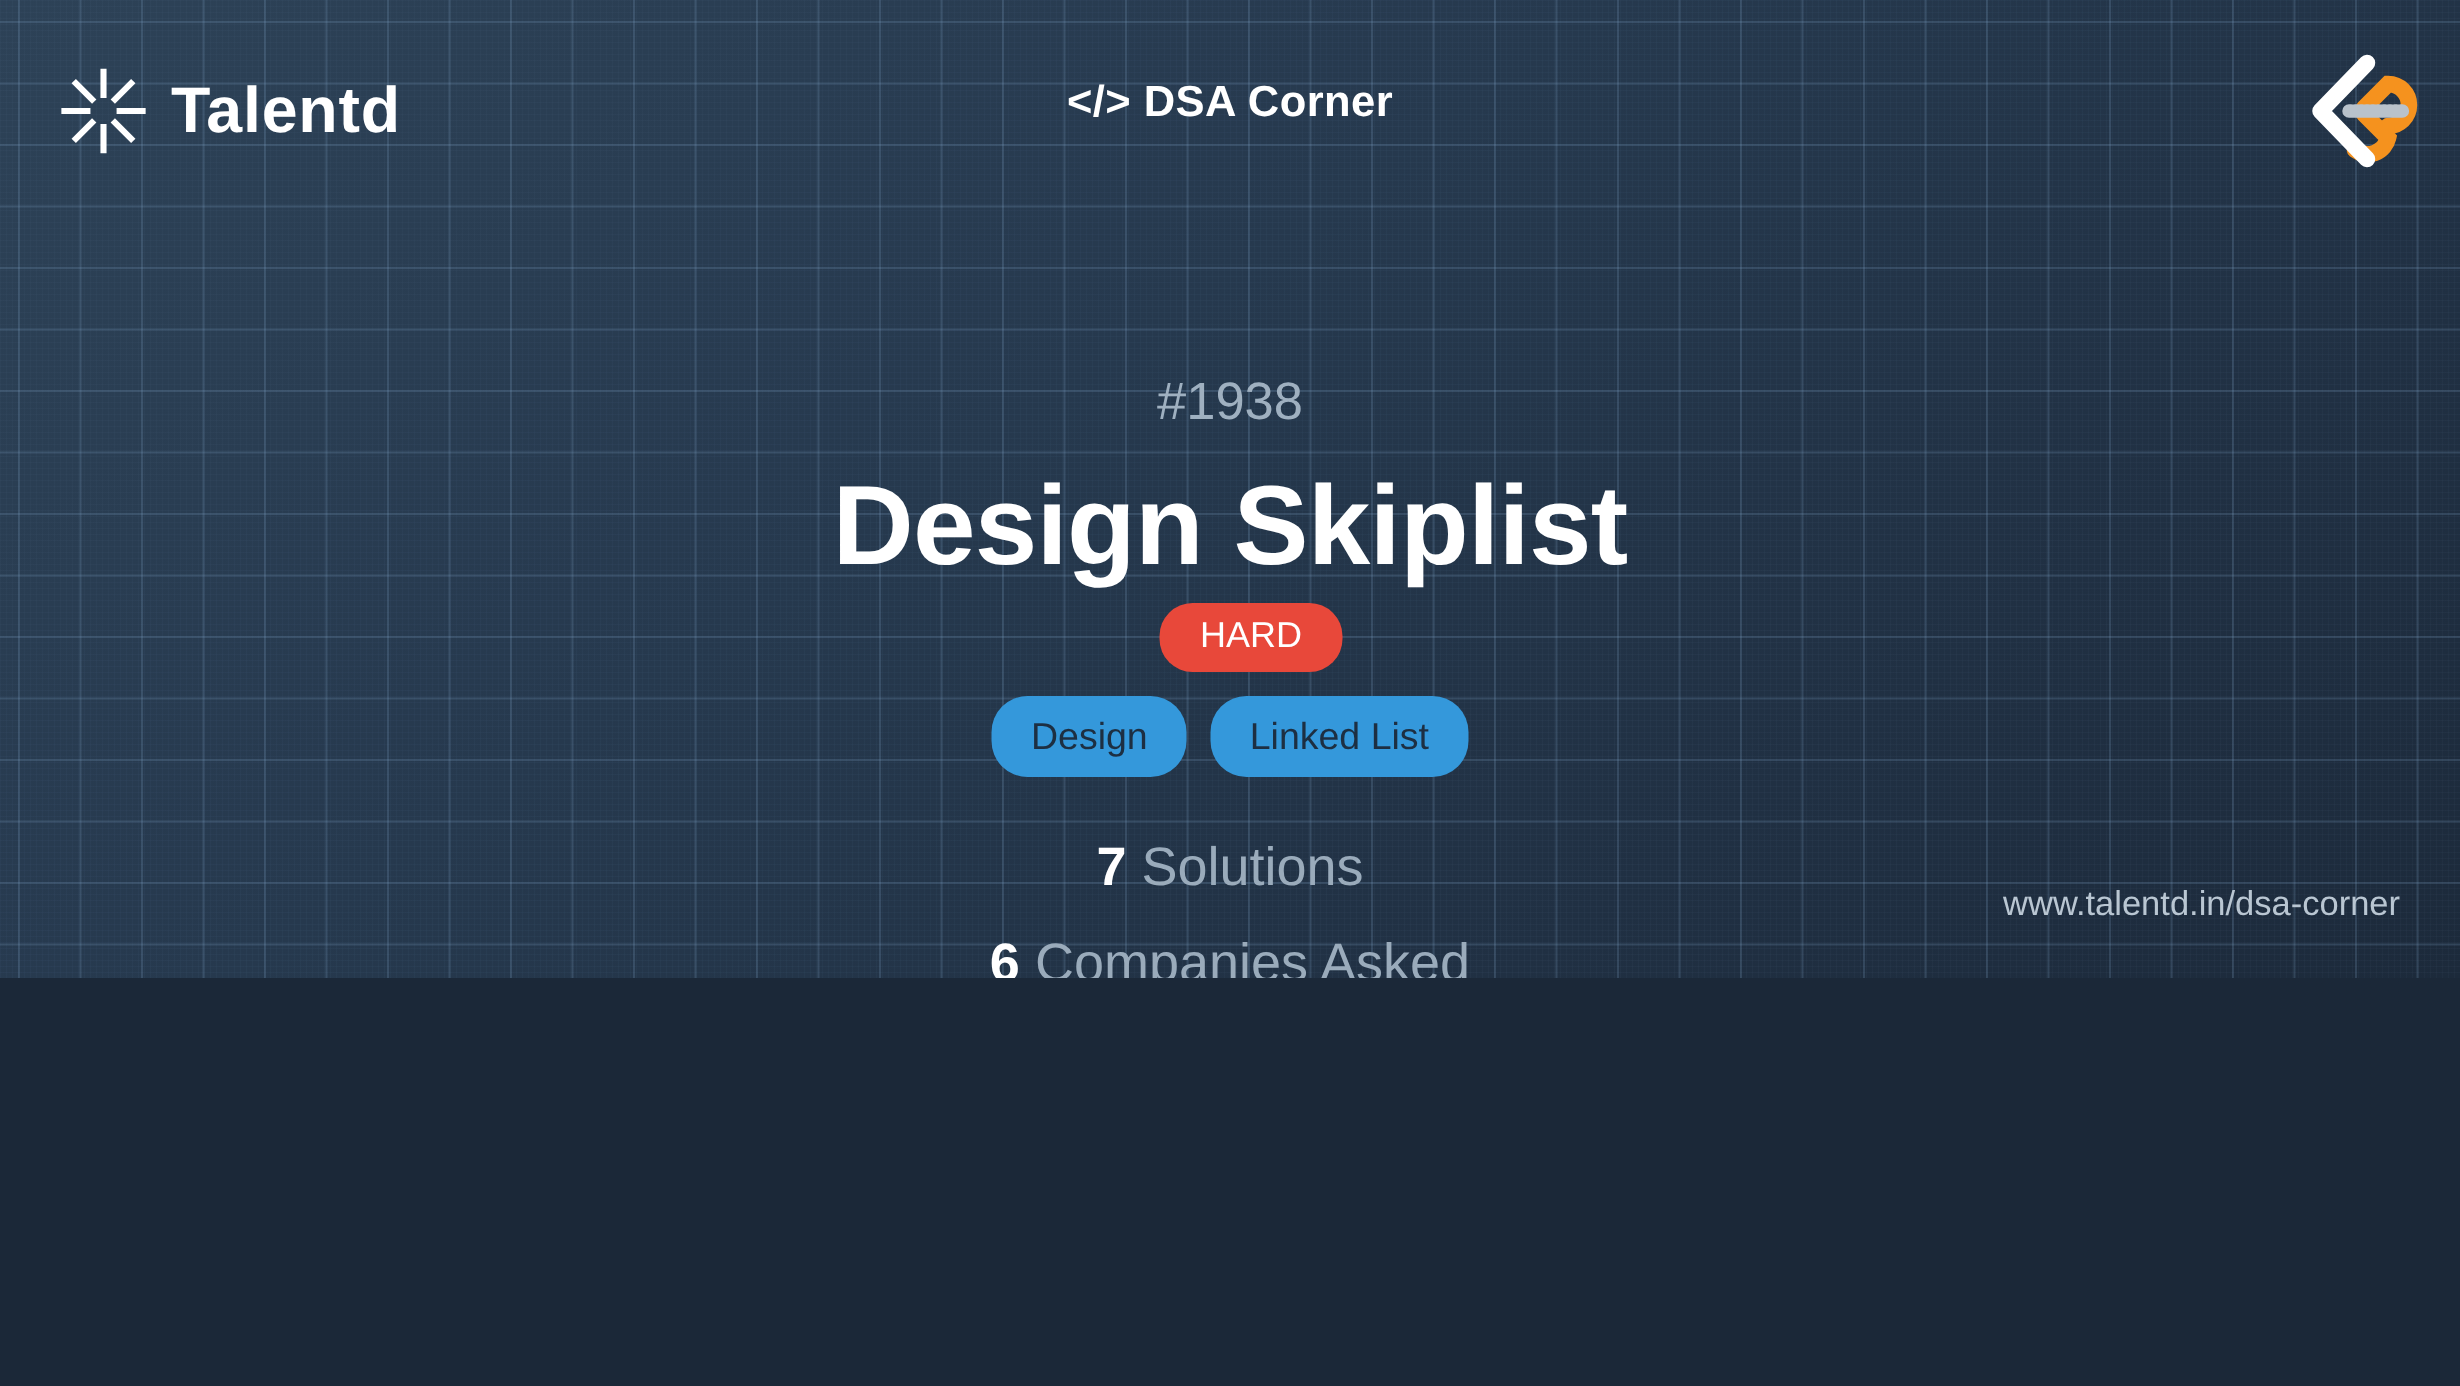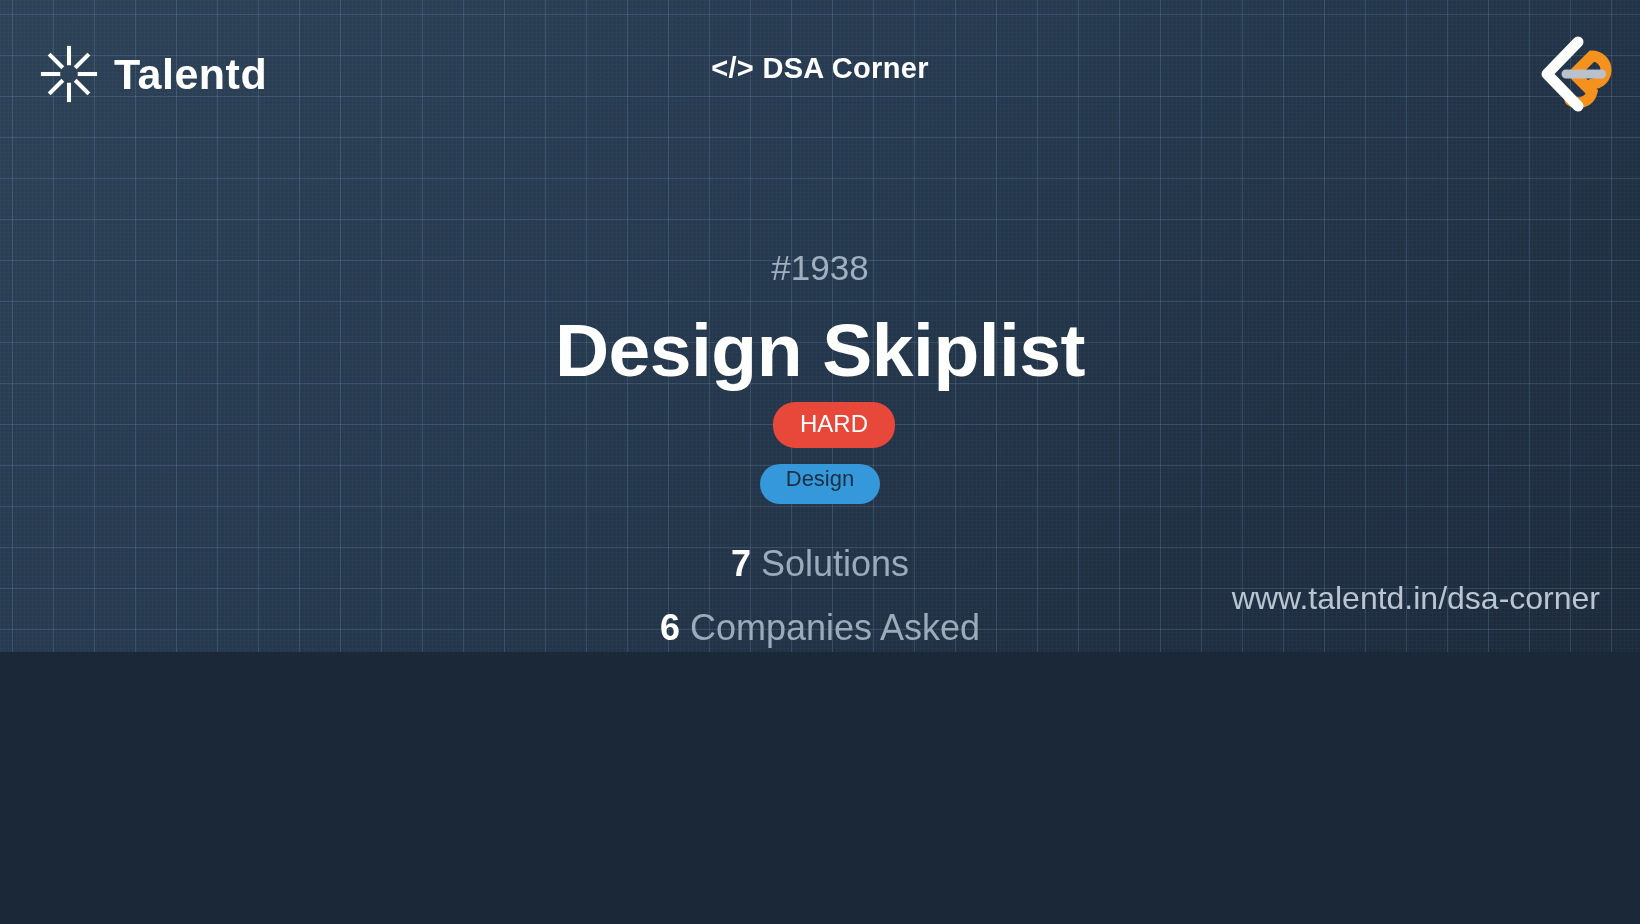--- a/index.html
+++ b/index.html
@@ -140,23 +140,23 @@
   .tags-row {
     display: flex;
     justify-content: center;
     align-items: center;
     gap: 16px;
     margin-bottom: 42px;
   }
   .tag-pill {
     background: #3498db;
     color: #1d2f42;
-    font-size: 22px;
-    line-height: 1;
-    padding: 4px 26px 14px;
+    font-size: 25px;
+    line-height: 1;
+    padding: 15px 26px 14px;
     border-radius: 24px;
     white-space: nowrap;
     text-align: center;
   }
 
   .stat-line {
     font-size: 36px;
     line-height: 1;
     color: #9aabbb;
     margin-bottom: 28px;
@@ -166,21 +166,21 @@
     color: #ffffff;
     font-weight: bold;
   }
 
   
   .footer-url {
     position: absolute;
     right: 40px;
     bottom: 38px;
     color: #b9c6d2;
-    font-size: 32px;
+    font-size: 23px;
     line-height: 1;
     white-space: nowrap;
   }
 </style>
 </head>
 <body>
 
 <div id="poster">
 
   <div class="header">
@@ -220,20 +220,21 @@
     <div class="problem-number">#1938</div>
 
     <div class="problem-title">Design Skiplist</div>
 
     <div class="difficulty-row">
       <span class="difficulty-badge">HARD</span>
     </div>
 
     <div class="tags-row">
       <span class="tag-pill">Design</span>
+      <span class="tag-pill">Linked List</span>
     </div>
 
     <div class="stat-line">
       <span class="stat-value">7</span>
       <span class="stat-label">Solutions</span>
     </div>
 
     <div class="stat-line">
       <span class="stat-value">6</span>
       <span class="stat-label">Companies Asked</span>

